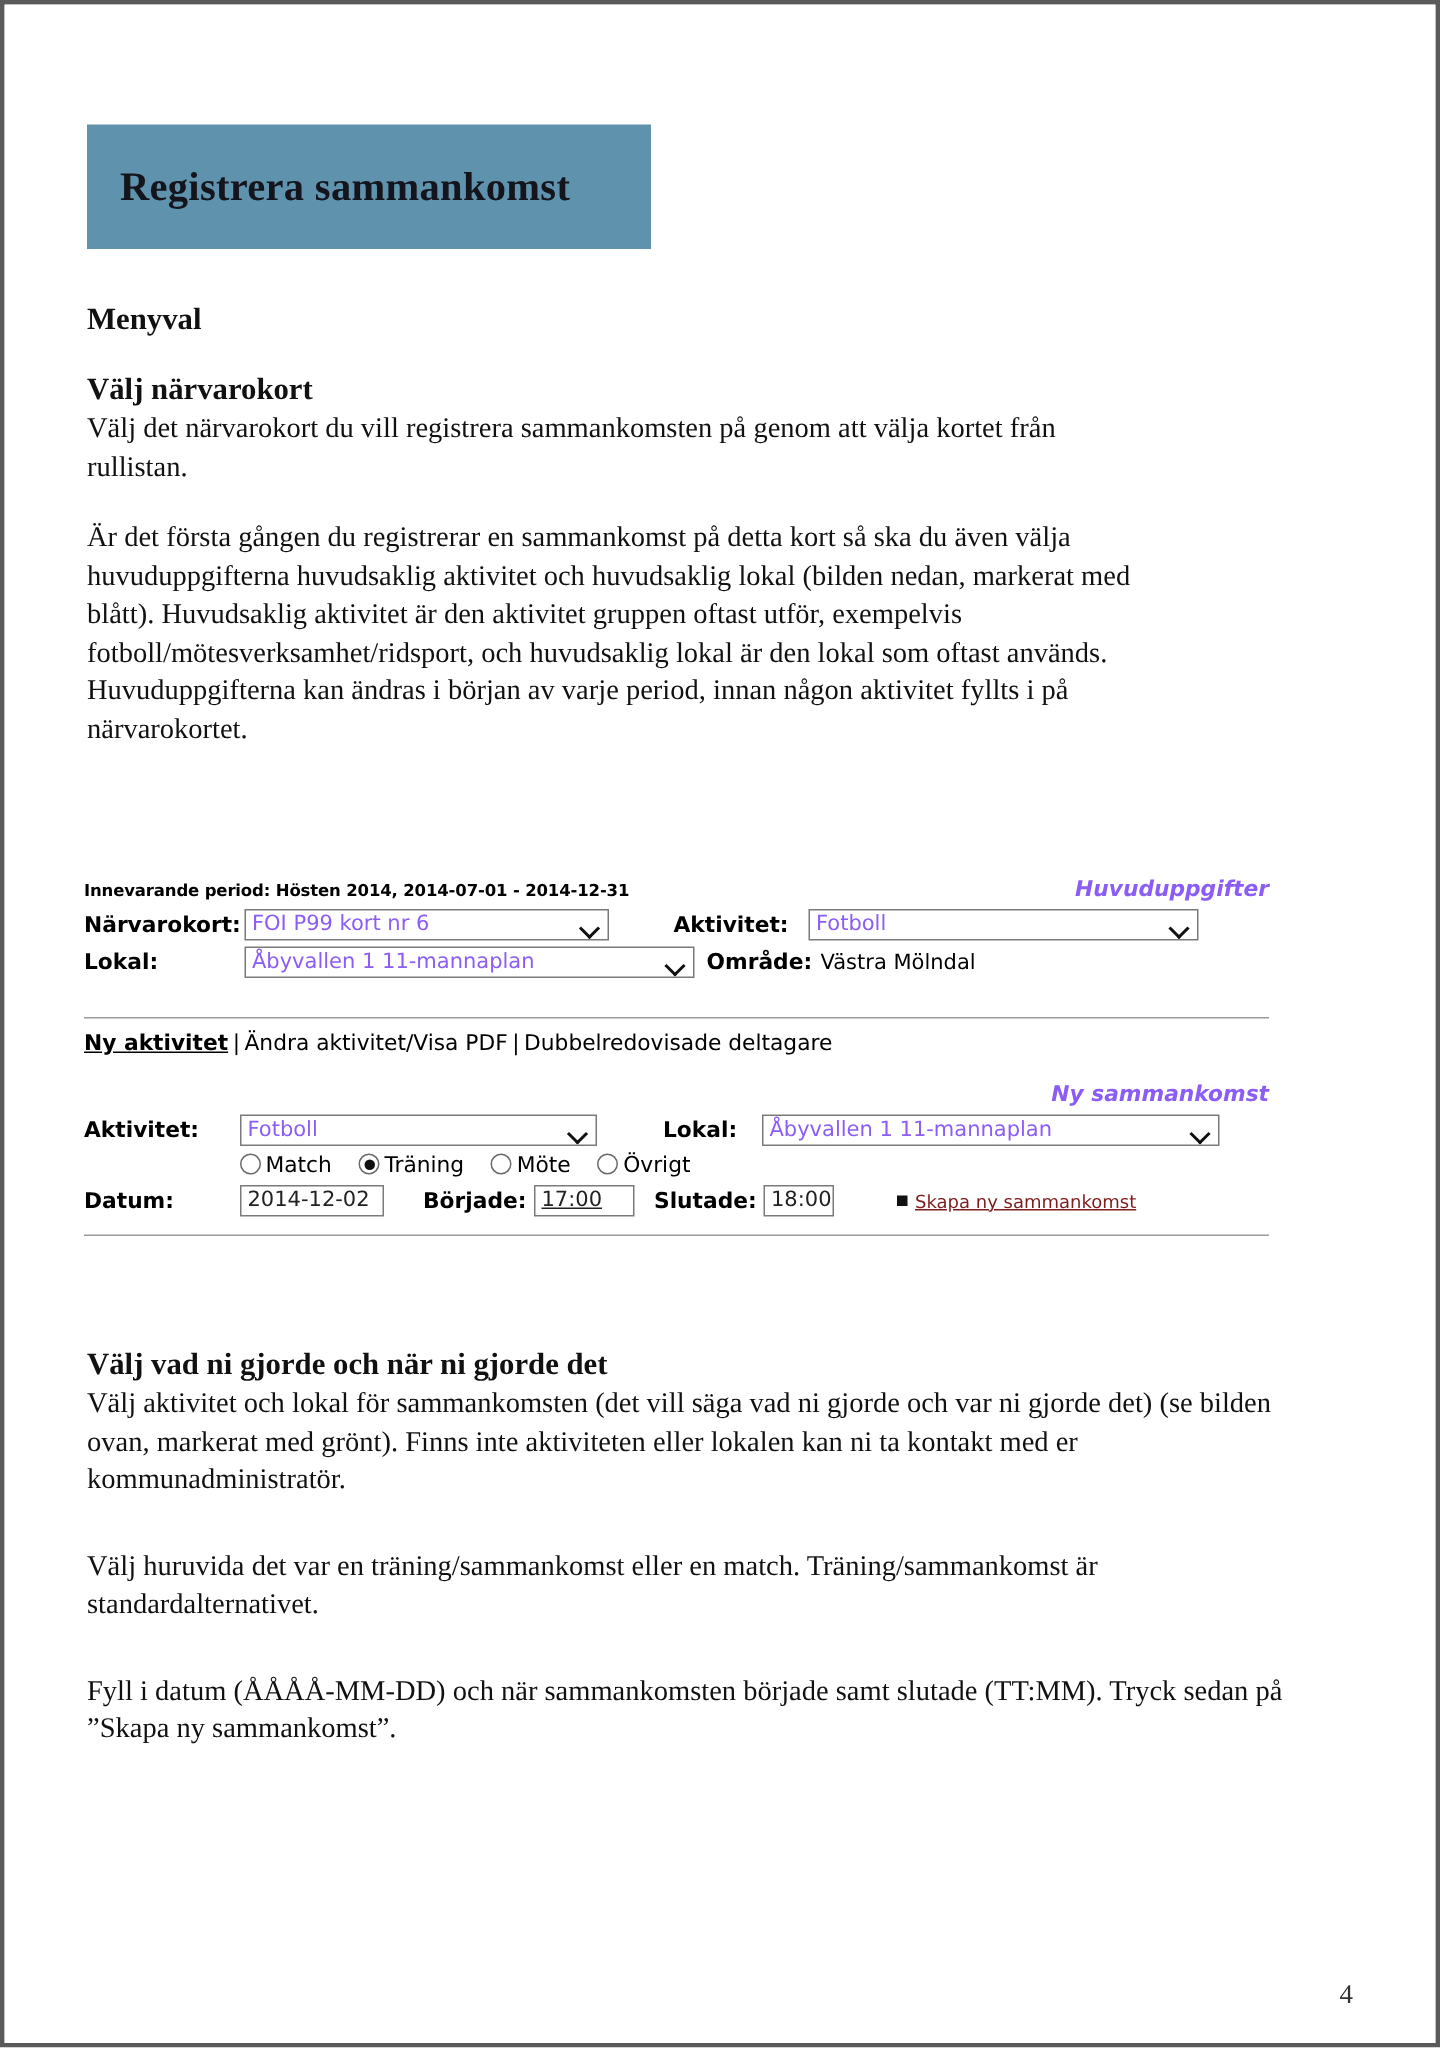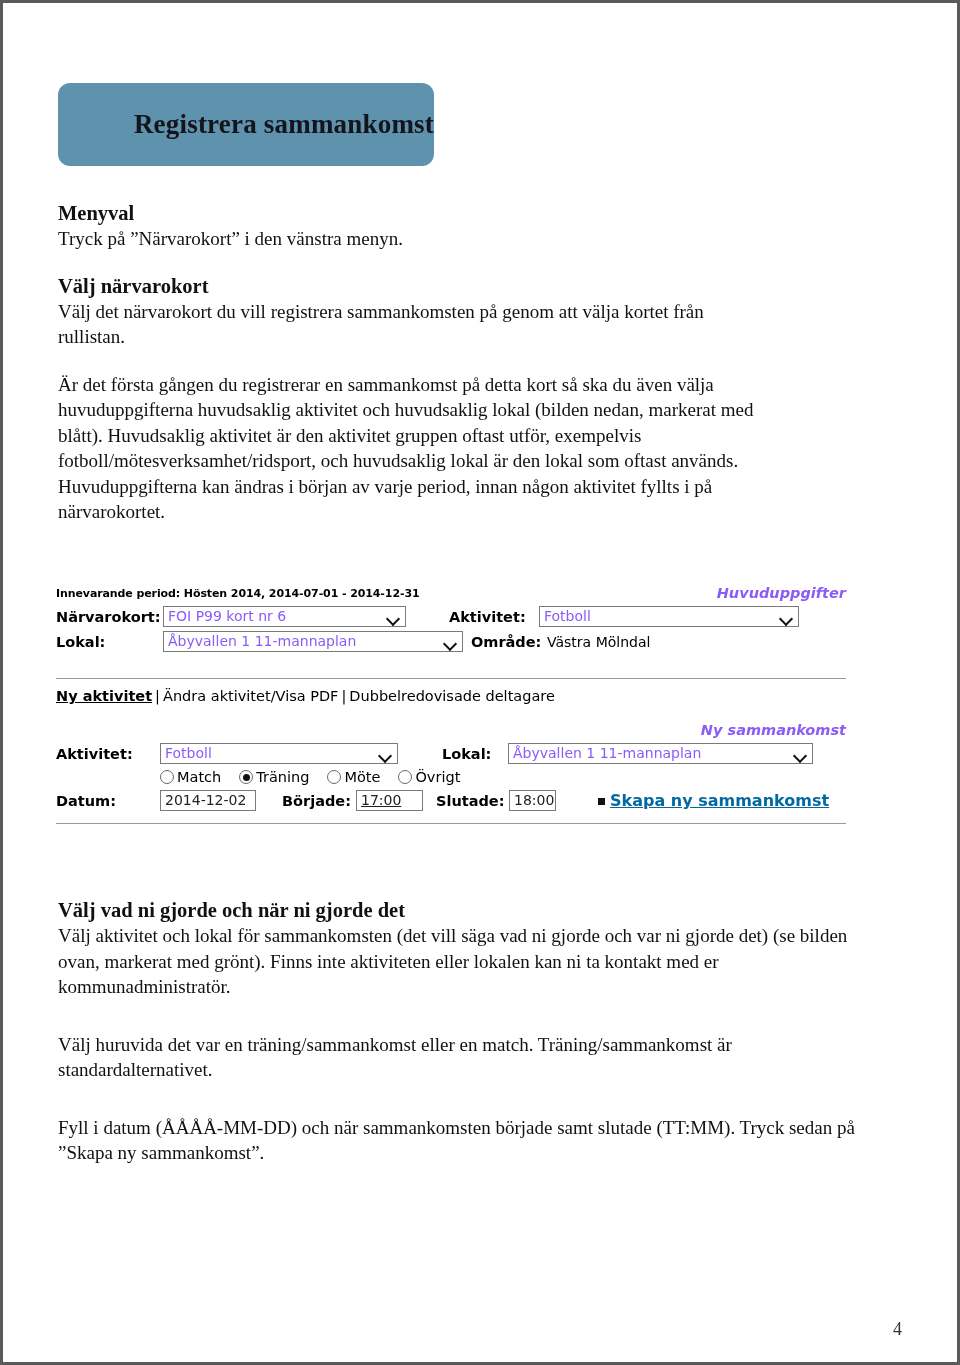--- a/index.html
+++ b/index.html
@@ -27,24 +27,23 @@
   }
 
   
   .title-box {
     position: absolute;
     left: 55px;
     top: 80px;
     width: 376px;
     height: 83px;
     background: #5f92ac;
-    border-radius: 12px;
+    border-radius: 0;
     display: flex;
     align-items: center;
-    justify-content: flex-end;
   }
   .title-box .title-text {
     font-family: "Liberation Serif", "DejaVu Serif", serif;
     font-weight: bold;
     font-size: 27px;
     color: #14141c;
     padding-left: 22px;
     letter-spacing: .2px;
   }
 
@@ -199,24 +198,24 @@
 
   .bullet-sq {
     display: inline-block;
     width: 7px;
     height: 7px;
     background: #111;
     margin-right: 5px;
     vertical-align: 1px;
   }
   .create-link {
-    font-weight: bold;
+    font-weight: normal;
     text-decoration: underline;
-    font-size: 16px;
-    color: #0369a1;
+    font-size: 12px;
+    color: #7f1d1d;
   }
 
   
   .page-num {
     position: absolute;
     right: 55px;
     bottom: 22px;
     font-family: "Liberation Serif", "DejaVu Serif", serif;
     font-size: 18px;
     color: #333;
@@ -228,21 +227,20 @@
 <div class="page">
   <div class="page-inner">
 
     <div class="title-box">
       <span class="title-text">Registrera sammankomst</span>
     </div>
 
     <div class="doc-body">
 
       <h2 class="h-sub">Menyval</h2>
-      <p class="p-txt">Tryck på ”Närvarokort” i den vänstra menyn.</p>
 
       <div class="gap-md"></div>
 
       <h2 class="h-sub">Välj närvarokort</h2>
       <p class="p-txt w-narrow">Välj det närvarokort du vill registrera sammankomsten på genom att välja kortet från rullistan.</p>
 
       <div class="gap-md"></div>
 
       <p class="p-txt w-mid">Är det första gången du registrerar en sammankomst på detta kort så ska du även välja huvuduppgifterna huvudsaklig aktivitet och huvudsaklig lokal (bilden nedan, markerat med blått). Huvudsaklig aktivitet är den aktivitet gruppen oftast utför, exempelvis fotboll/mötesverksamhet/ridsport, och huvudsaklig lokal är den lokal som oftast används. Huvuduppgifterna kan ändras i början av varje period, innan någon aktivitet fyllts i på närvarokortet.</p>
     </div>

